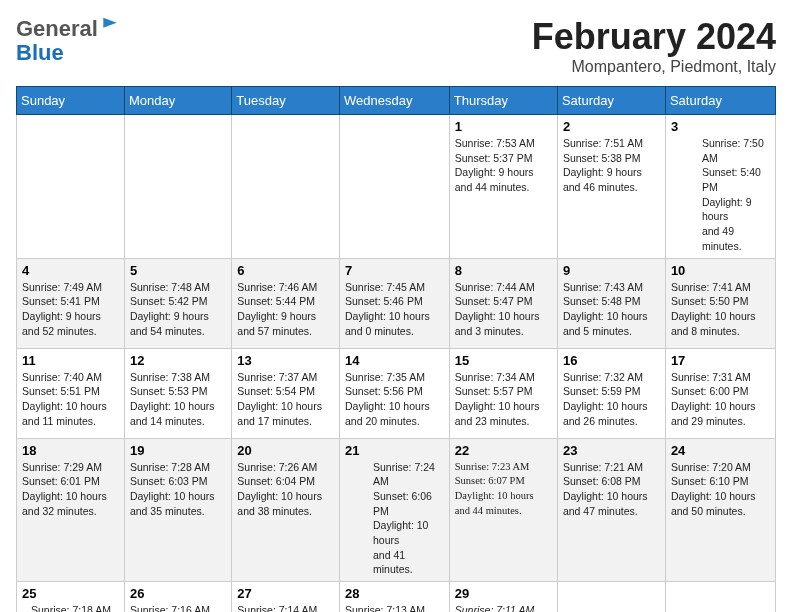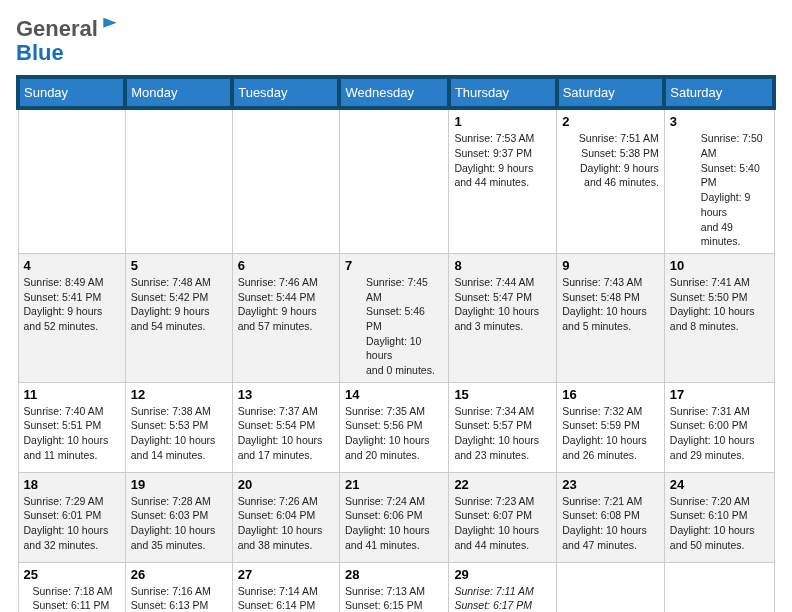--- a/index.html
+++ b/index.html
@@ -49,21 +49,21 @@
       border-collapse: collapse;
       font-size: 11px;
     }
     thead tr th {
       background-color: #2a7dc9;
       color: #fff;
       padding: 6px 4px;
       text-align: left;
       font-size: 13px;
       font-weight: normal;
-      border: 4px solid #0c4a6e;
+      border: 1px solid #0c4a6e;
     }
     tbody tr td {
       border: 1px solid #ccc;
       vertical-align: top;
       padding: 4px 5px;
       min-height: 80px;
       height: 90px;
       width: 113px;
     }
     .day-num {
@@ -97,20 +97,24 @@
   <div class="logo">
     <div>
       <div class="logo-text">
         <span class="logo-general">General</span><svg class="logo-icon" viewBox="0 0 24 24">
             <polygon points="4,2 20,8 4,14" fill="#2a7dc9"></polygon>
           </svg><br>
         <span class="logo-blue">Blue</span>
       </div>
     </div>
   </div>
+  <div class="title-block">
+    <div class="calendar-title">February 2024</div>
+    <div class="calendar-subtitle">Mompantero, Piedmont, Italy</div>
+  </div>
 </div>
 
 <table>
   <thead>
     <tr id="header-row">
         <th>Sunday</th>
         <th>Monday</th>
         <th>Tuesday</th>
         <th>Wednesday</th>
         <th>Thursday</th>
@@ -120,64 +124,64 @@
   </thead>
   <tbody id="calendar-body">
       <tr>
         <td class="empty-cell"></td>
         <td class="empty-cell"></td>
         <td class="empty-cell"></td>
         <td class="empty-cell"></td>
         <td>
           <span class="day-num">1</span>
           <div class="day-info" style="white-space: pre-line;">Sunrise: 7:53 AM
-Sunset: 9:37 PM
+Sunset: 5:37 PM
 Daylight: 9 hours
 and 44 minutes.</div>
         </td>
         <td>
           <span class="day-num">2</span>
-          <div class="day-info" style="white-space: pre-line; text-align: right;">Sunrise: 7:51 AM
+          <div class="day-info" style="white-space: pre-line;">Sunrise: 7:51 AM
 Sunset: 5:38 PM
 Daylight: 9 hours
 and 46 minutes.</div>
         </td>
         <td>
           <span class="day-num">3</span>
           <div class="day-info" style="white-space: pre-line; margin-left: 31px;">Sunrise: 7:50 AM
 Sunset: 5:40 PM
 Daylight: 9 hours
 and 49 minutes.</div>
         </td>
       </tr>
       <tr>
         <td>
           <span class="day-num">4</span>
-          <div class="day-info" style="white-space: pre-line;">Sunrise: 8:49 AM
+          <div class="day-info" style="white-space: pre-line;">Sunrise: 7:49 AM
 Sunset: 5:41 PM
 Daylight: 9 hours
 and 52 minutes.</div>
         </td>
         <td>
           <span class="day-num">5</span>
           <div class="day-info" style="white-space: pre-line;">Sunrise: 7:48 AM
 Sunset: 5:42 PM
 Daylight: 9 hours
 and 54 minutes.</div>
         </td>
         <td>
           <span class="day-num">6</span>
           <div class="day-info" style="white-space: pre-line;">Sunrise: 7:46 AM
 Sunset: 5:44 PM
 Daylight: 9 hours
 and 57 minutes.</div>
         </td>
         <td>
           <span class="day-num">7</span>
-          <div class="day-info" style="white-space: pre-line; margin-left: 21px;">Sunrise: 7:45 AM
+          <div class="day-info" style="white-space: pre-line;">Sunrise: 7:45 AM
 Sunset: 5:46 PM
 Daylight: 10 hours
 and 0 minutes.</div>
         </td>
         <td>
           <span class="day-num">8</span>
           <div class="day-info" style="white-space: pre-line;">Sunrise: 7:44 AM
 Sunset: 5:47 PM
 Daylight: 10 hours
 and 3 minutes.</div>
@@ -265,28 +269,28 @@
         </td>
         <td>
           <span class="day-num">20</span>
           <div class="day-info" style="white-space: pre-line;">Sunrise: 7:26 AM
 Sunset: 6:04 PM
 Daylight: 10 hours
 and 38 minutes.</div>
         </td>
         <td>
           <span class="day-num">21</span>
-          <div class="day-info" style="white-space: pre-line;">Sunrise: 7:24 AM
+          <div class="day-info" style="white-space: pre-line; margin-left: 28px;">Sunrise: 7:24 AM
 Sunset: 6:06 PM
 Daylight: 10 hours
 and 41 minutes.</div>
         </td>
         <td>
           <span class="day-num">22</span>
-          <div class="day-info" style="white-space: pre-line;">Sunrise: 7:23 AM
+          <div class="day-info" style="white-space: pre-line; font-family: Liberation Serif, serif;">Sunrise: 7:23 AM
 Sunset: 6:07 PM
 Daylight: 10 hours
 and 44 minutes.</div>
         </td>
         <td>
           <span class="day-num">23</span>
           <div class="day-info" style="white-space: pre-line;">Sunrise: 7:21 AM
 Sunset: 6:08 PM
 Daylight: 10 hours
 and 47 minutes.</div>

